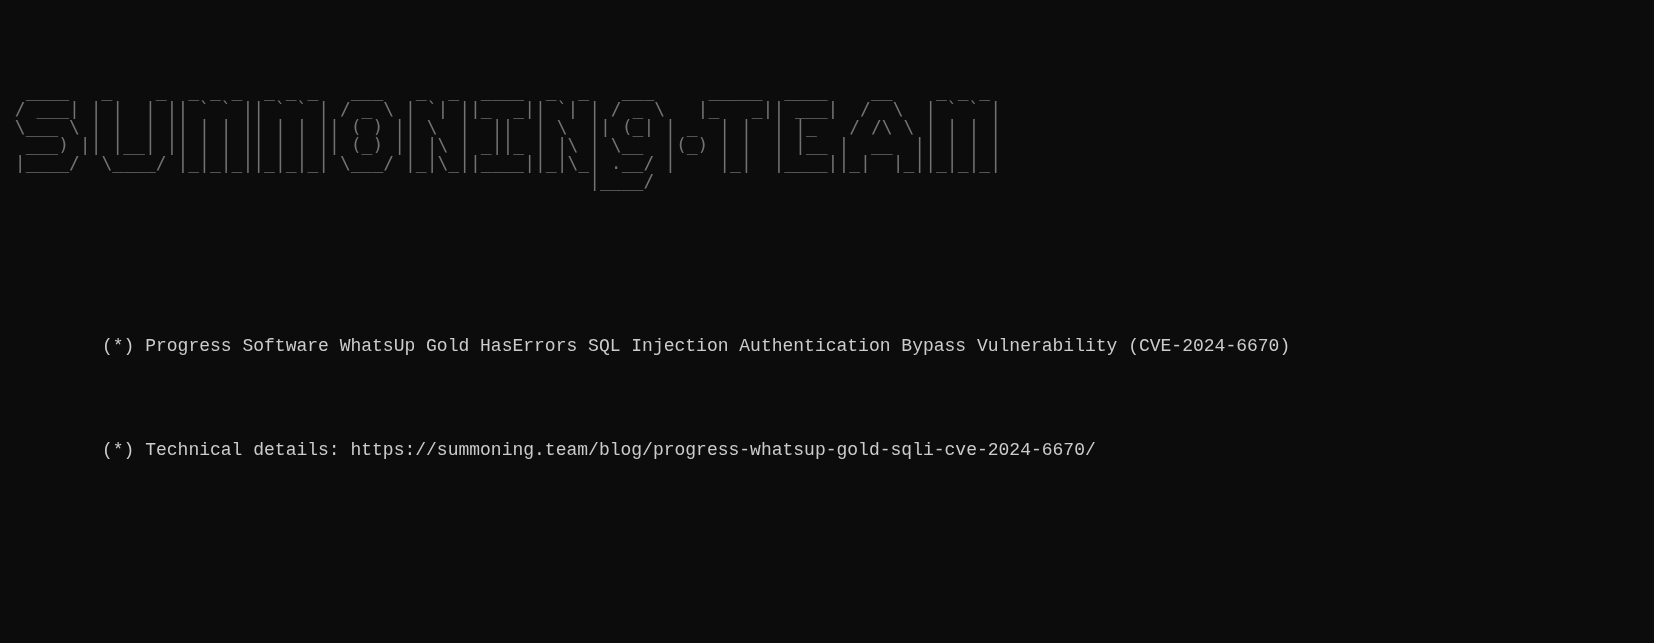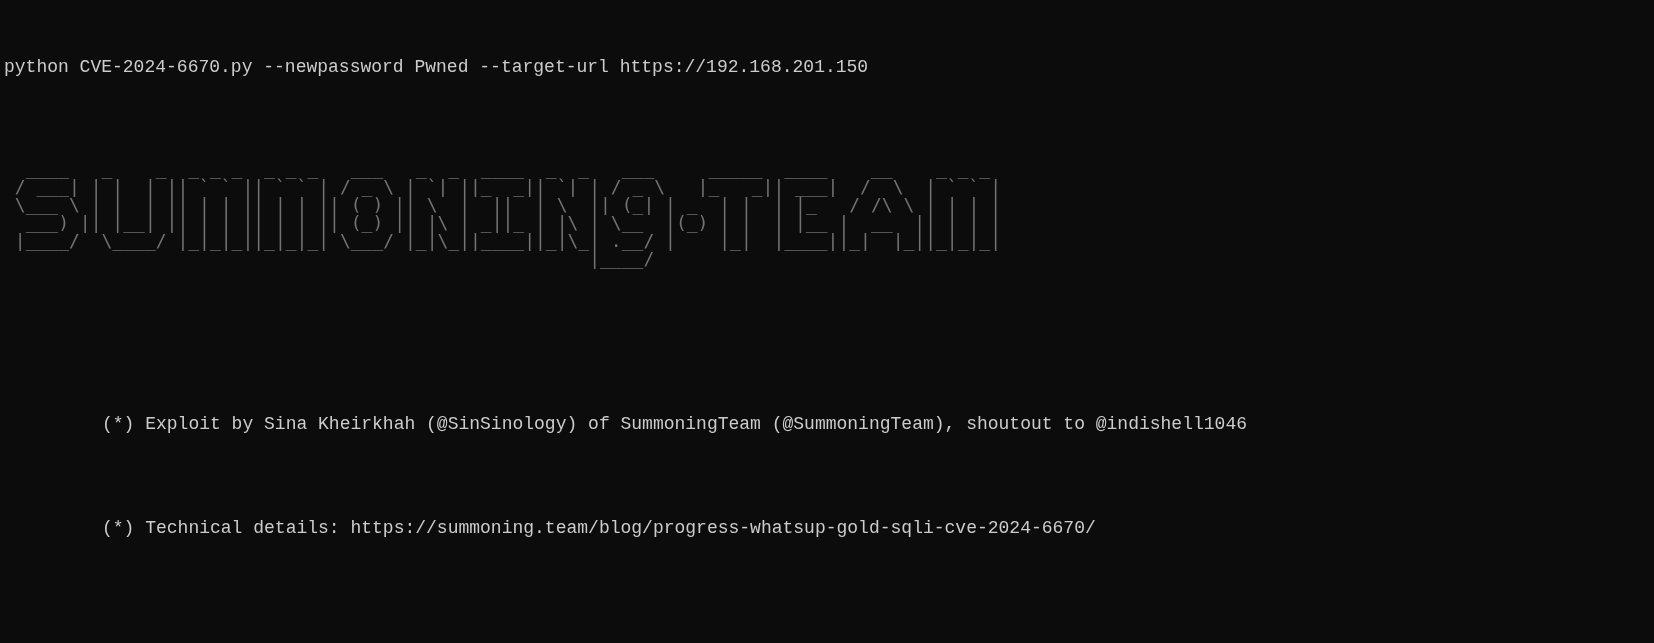--- a/index.html
+++ b/index.html
@@ -39,26 +39,25 @@
       margin-top: 10px;
     }
     .info-block .info-line {
       margin-bottom: 26px;
     }
   </style>
 </head>
 <body>
 
 <div class="terminal">
-  <div class="command-line">python CVE-2024-6670.py --newpassword Pwned --target-url https://192.168.201.150</div>
   <pre class="ascii-art">  ____   _    _  _ _ _  _ _ _   ___   _  _  ____  _  _   ___     _____  ____    __    _ _ _ 
  / ___| | |  | || ` ` || ` ` | / _ \ | `| ||_  _|| `| | / _ \   |_   _|| ___|  /  \  | ` ` |
  \___ \ | |  | || | | || | | || ( ) || \  |  ||  | \  || (_| | _  | |  | |_   / /\ \ | | | |
   ___) || |__| || | | || | | || (_) || |\ | _||_ | |\ | \__  |(_) | |  | |__ |  __  || | | |
  |____/  \____/ |_|_|_||_|_|_| \___/ |_|\_||____||_|\_| .__/ |    |_|  |____||_|  |_||_|_|_|
                                                       |____/                                </pre>
   <div class="info-block">
-    <div class="info-line">(*) Exploit by Sina Kheirkhah (@SinSinology) of SummoningTeam (@SummoningTeam), shoutout to @indishell1046</div>
+    <div class="info-line">(*) Progress Software WhatsUp Gold HasErrors SQL Injection Authentication Bypass Vulnerability (CVE-2024-6670)</div>
     <div class="info-line">(*) Technical details: https://summoning.team/blog/progress-whatsup-gold-sqli-cve-2024-6670/</div>
   </div>
   
   
 </div>
 
 </body></html>

